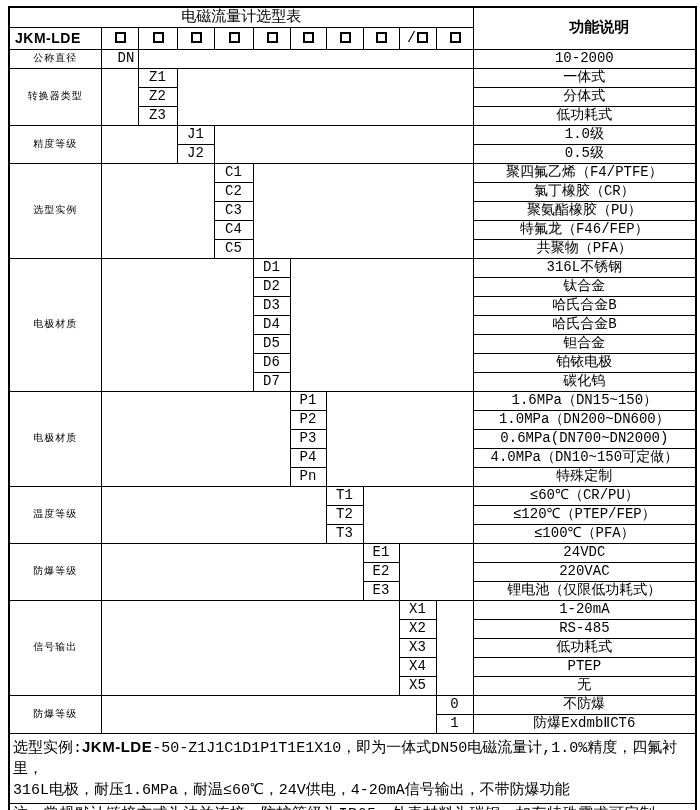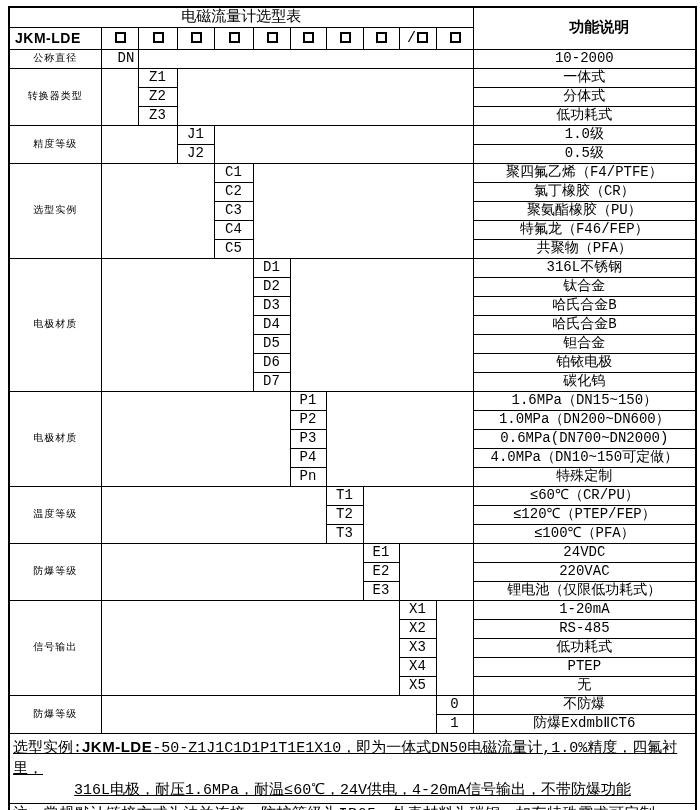--- a/index.html
+++ b/index.html
@@ -30,24 +30,24 @@
   tr.box-row td { height: 22px; }
   td.dn-cell { text-align: left; padding-left: 16px; }
   span.box {
     display: inline-block; width: 11px; height: 11px;
     border: 2px solid #000; background: #fff; vertical-align: -1px;
   }
   span.slash-pre { font-size: 15px; margin-right: 1px; }
   td.cat { font-size: 10px; letter-spacing: 1px; }
   td.example-cell {
     height: 45px; text-align: left; font-size: 15px;
-    padding: 2px 3px; white-space: normal; line-height: 21px; text-decoration: underline;
+    padding: 2px 3px; white-space: normal; line-height: 21px;
   }
   .ex-line1 { text-align: left; }
-  .ex-line2 { text-align: center; }
+  .ex-line2 { }
   .ex-model {
     font-family: "Liberation Sans", "DejaVu Sans", sans-serif;
     font-weight: bold; letter-spacing: 0.5px;
   }
   td.note-cell {
     height: 24px; text-align: left; font-size: 15px;
     padding: 2px 3px; letter-spacing: 0.5px;
   }
 </style>
 </head>

